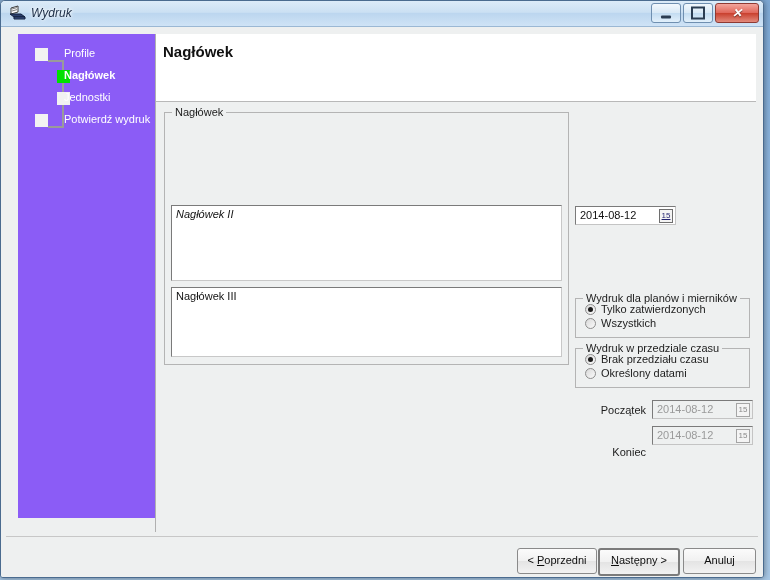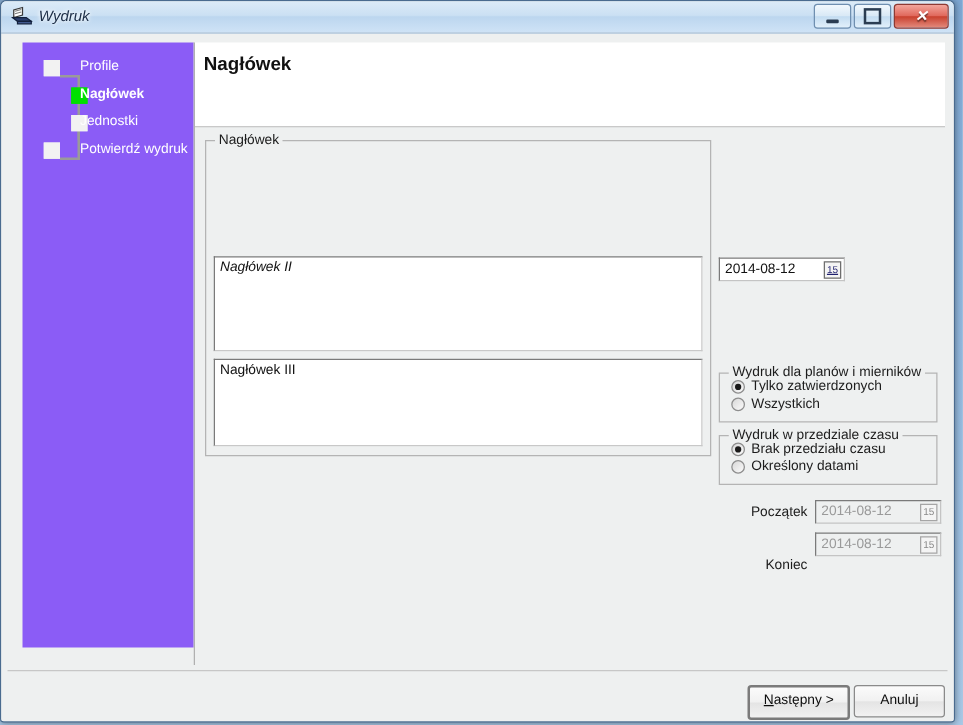--- a/index.html
+++ b/index.html
@@ -308,20 +308,21 @@
             <div class="dv">2014-08-12</div>
             <div class="calbtn">15</div>
           </div>
 
         </div>
       </div>
 
       <div id="footer">
         <div id="footsep"></div>
 
+        <div class="btn" style="left:511px;width:78px;"><span><span>&lt; </span><span class="mn">P</span><span>oprzedni</span></span></div>
 
         <div class="btn def" style="left:592px;width:78px;"><span><span class="mn">N</span><span>astępny &gt;</span></span></div>
 
         <div class="btn" style="left:677px;width:71px;"><span>Anuluj</span></div>
       </div>
 
     </div>
   </div>
 </div>
 

